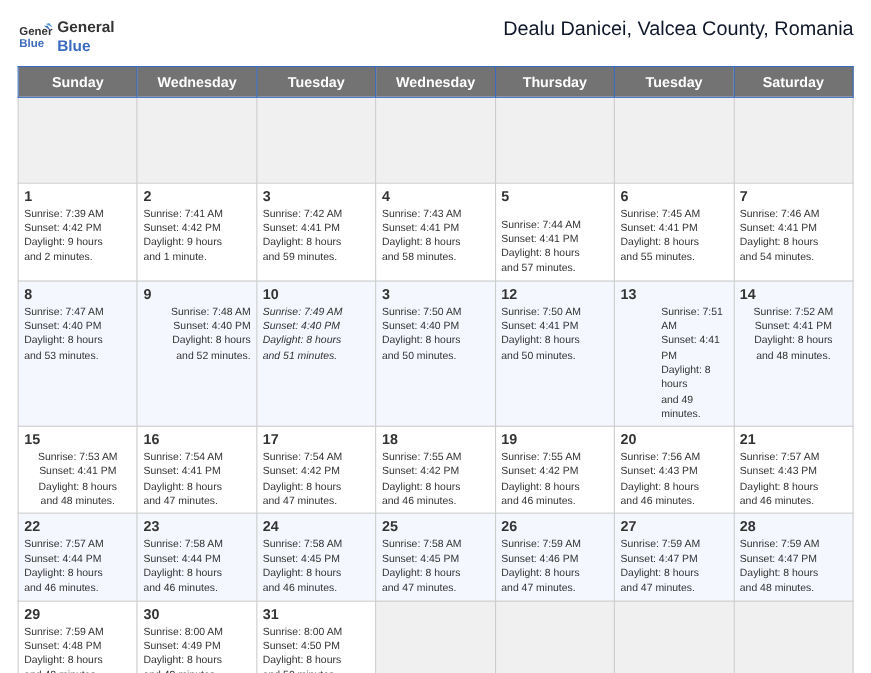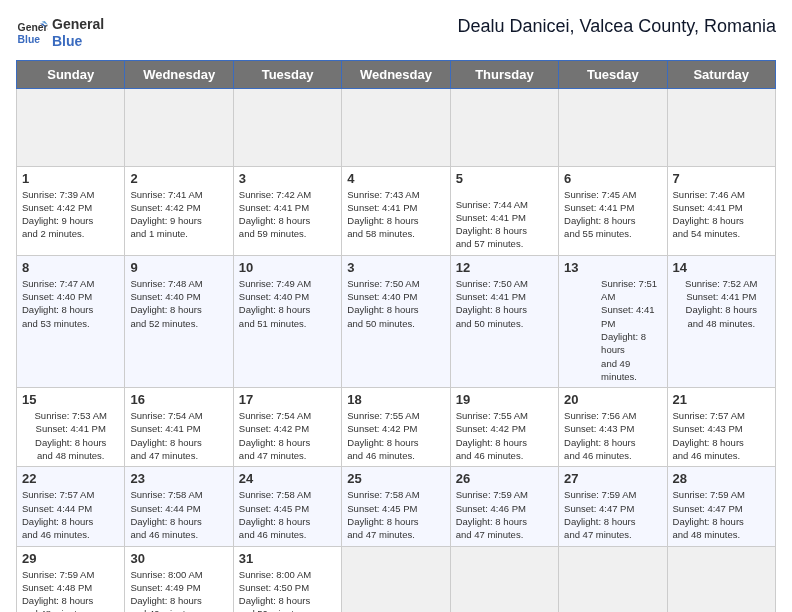--- a/index.html
+++ b/index.html
@@ -185,28 +185,28 @@
       <tr>
         <td>
           <span class="day-num">8</span>
           <div class="day-detail" style="white-space: pre-line;">Sunrise: 7:47 AM
 Sunset: 4:40 PM
 Daylight: 8 hours
 and 53 minutes.</div>
         </td>
         <td>
           <span class="day-num">9</span>
-          <div class="day-detail" style="white-space: pre-line;">Sunrise: 7:48 AM
+          <div class="day-detail" style="white-space: pre-line; text-align: right;">Sunrise: 7:48 AM
 Sunset: 4:40 PM
 Daylight: 8 hours
 and 52 minutes.</div>
         </td>
         <td>
           <span class="day-num">10</span>
-          <div class="day-detail" style="white-space: pre-line;">Sunrise: 7:49 AM
+          <div class="day-detail" style="white-space: pre-line; font-style: italic;">Sunrise: 7:49 AM
 Sunset: 4:40 PM
 Daylight: 8 hours
 and 51 minutes.</div>
         </td>
         <td>
           <span class="day-num">3</span>
           <div class="day-detail" style="white-space: pre-line;">Sunrise: 7:50 AM
 Sunset: 4:40 PM
 Daylight: 8 hours
 and 50 minutes.</div>

